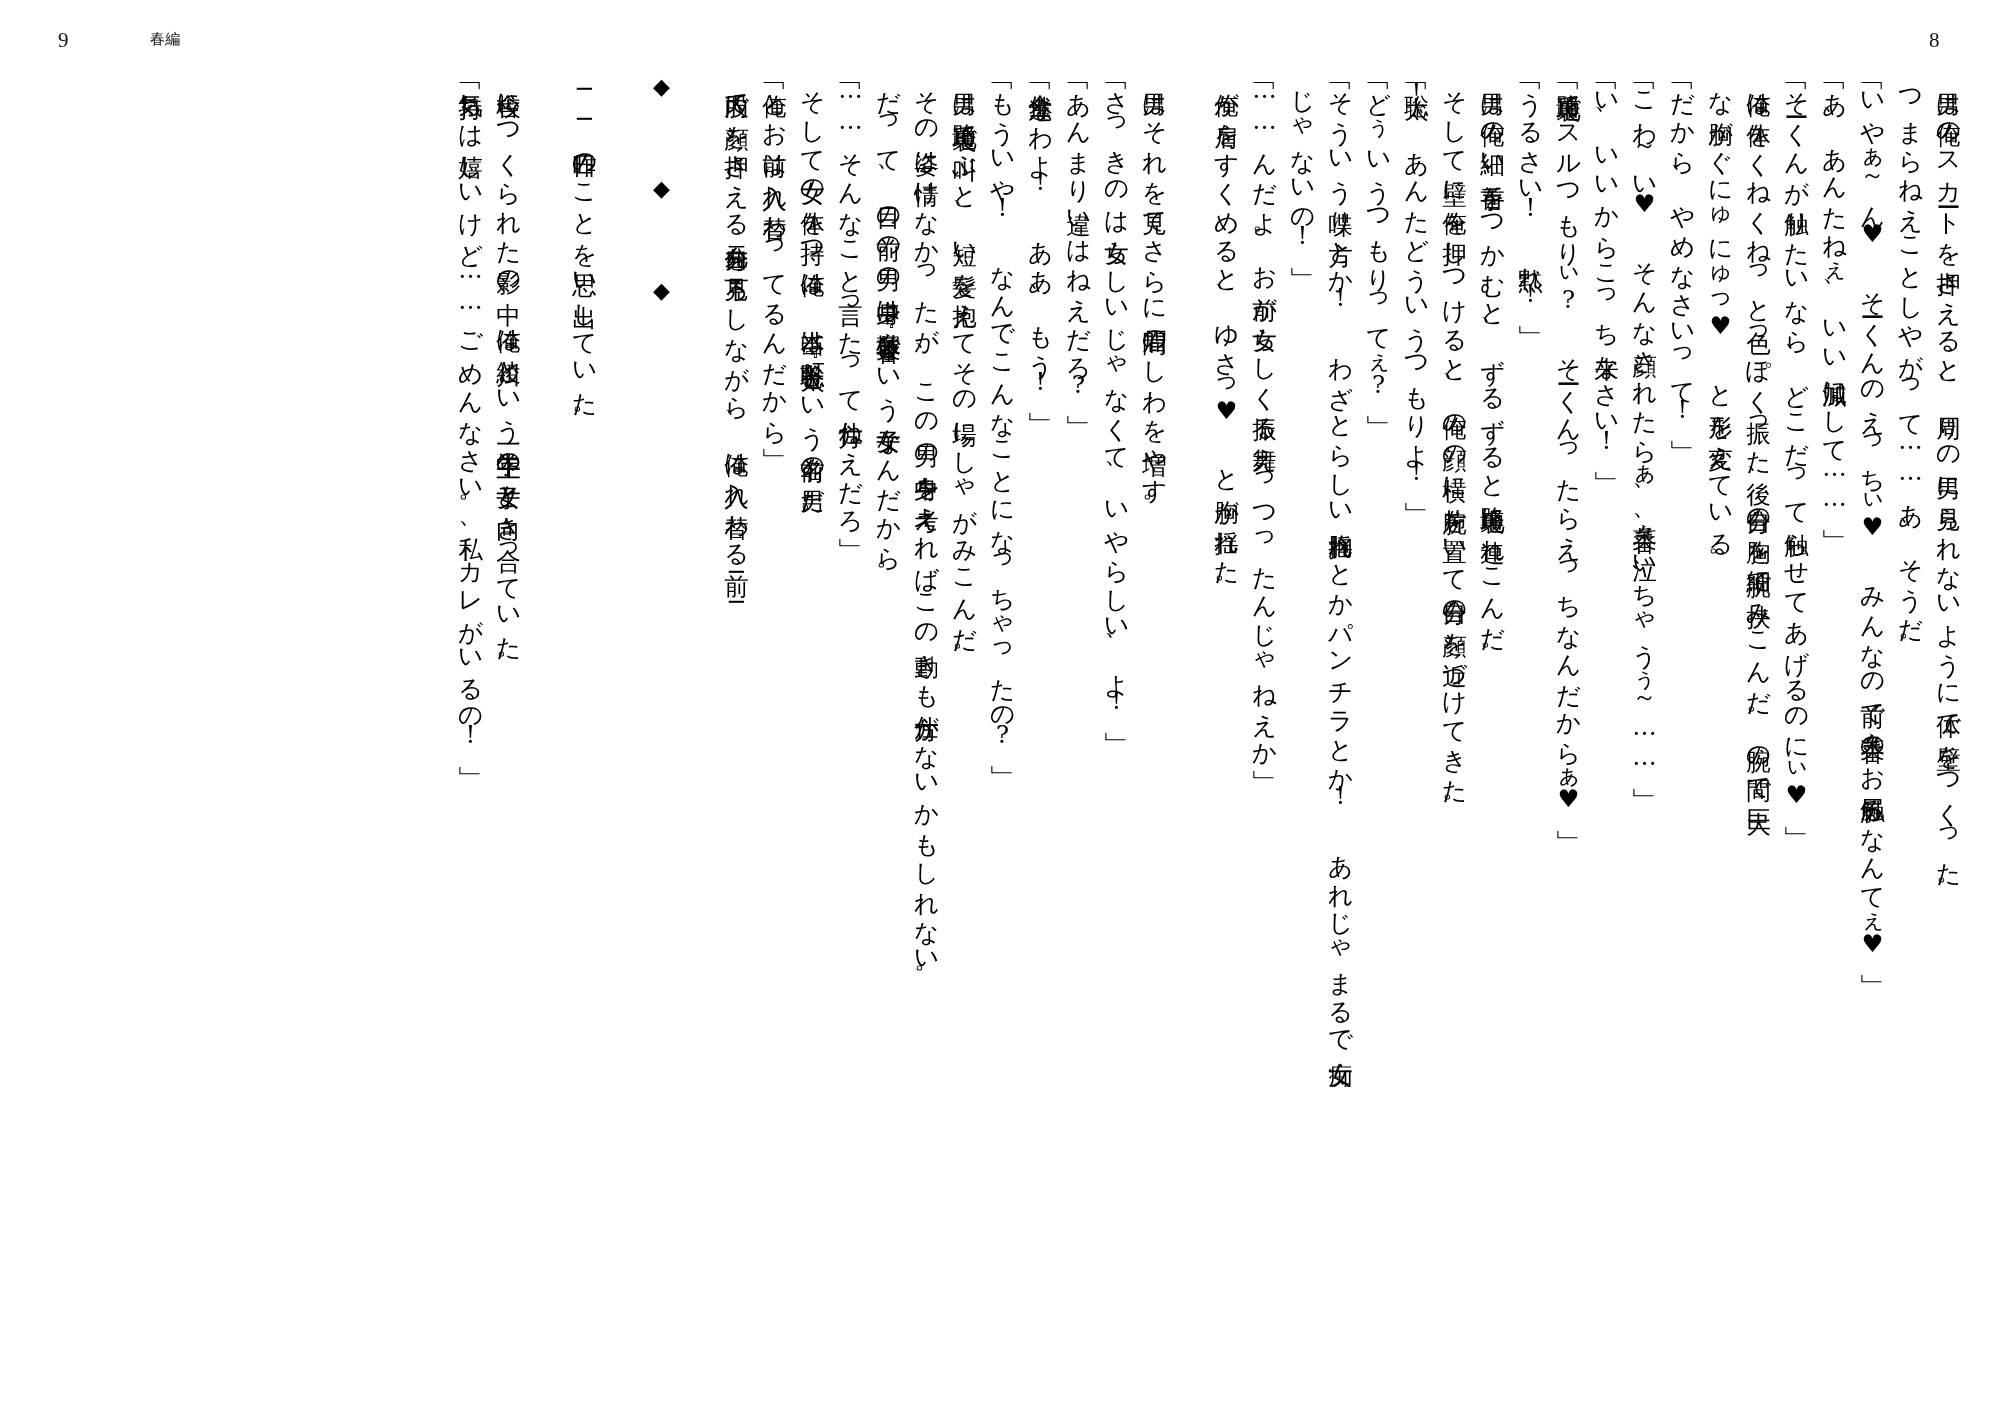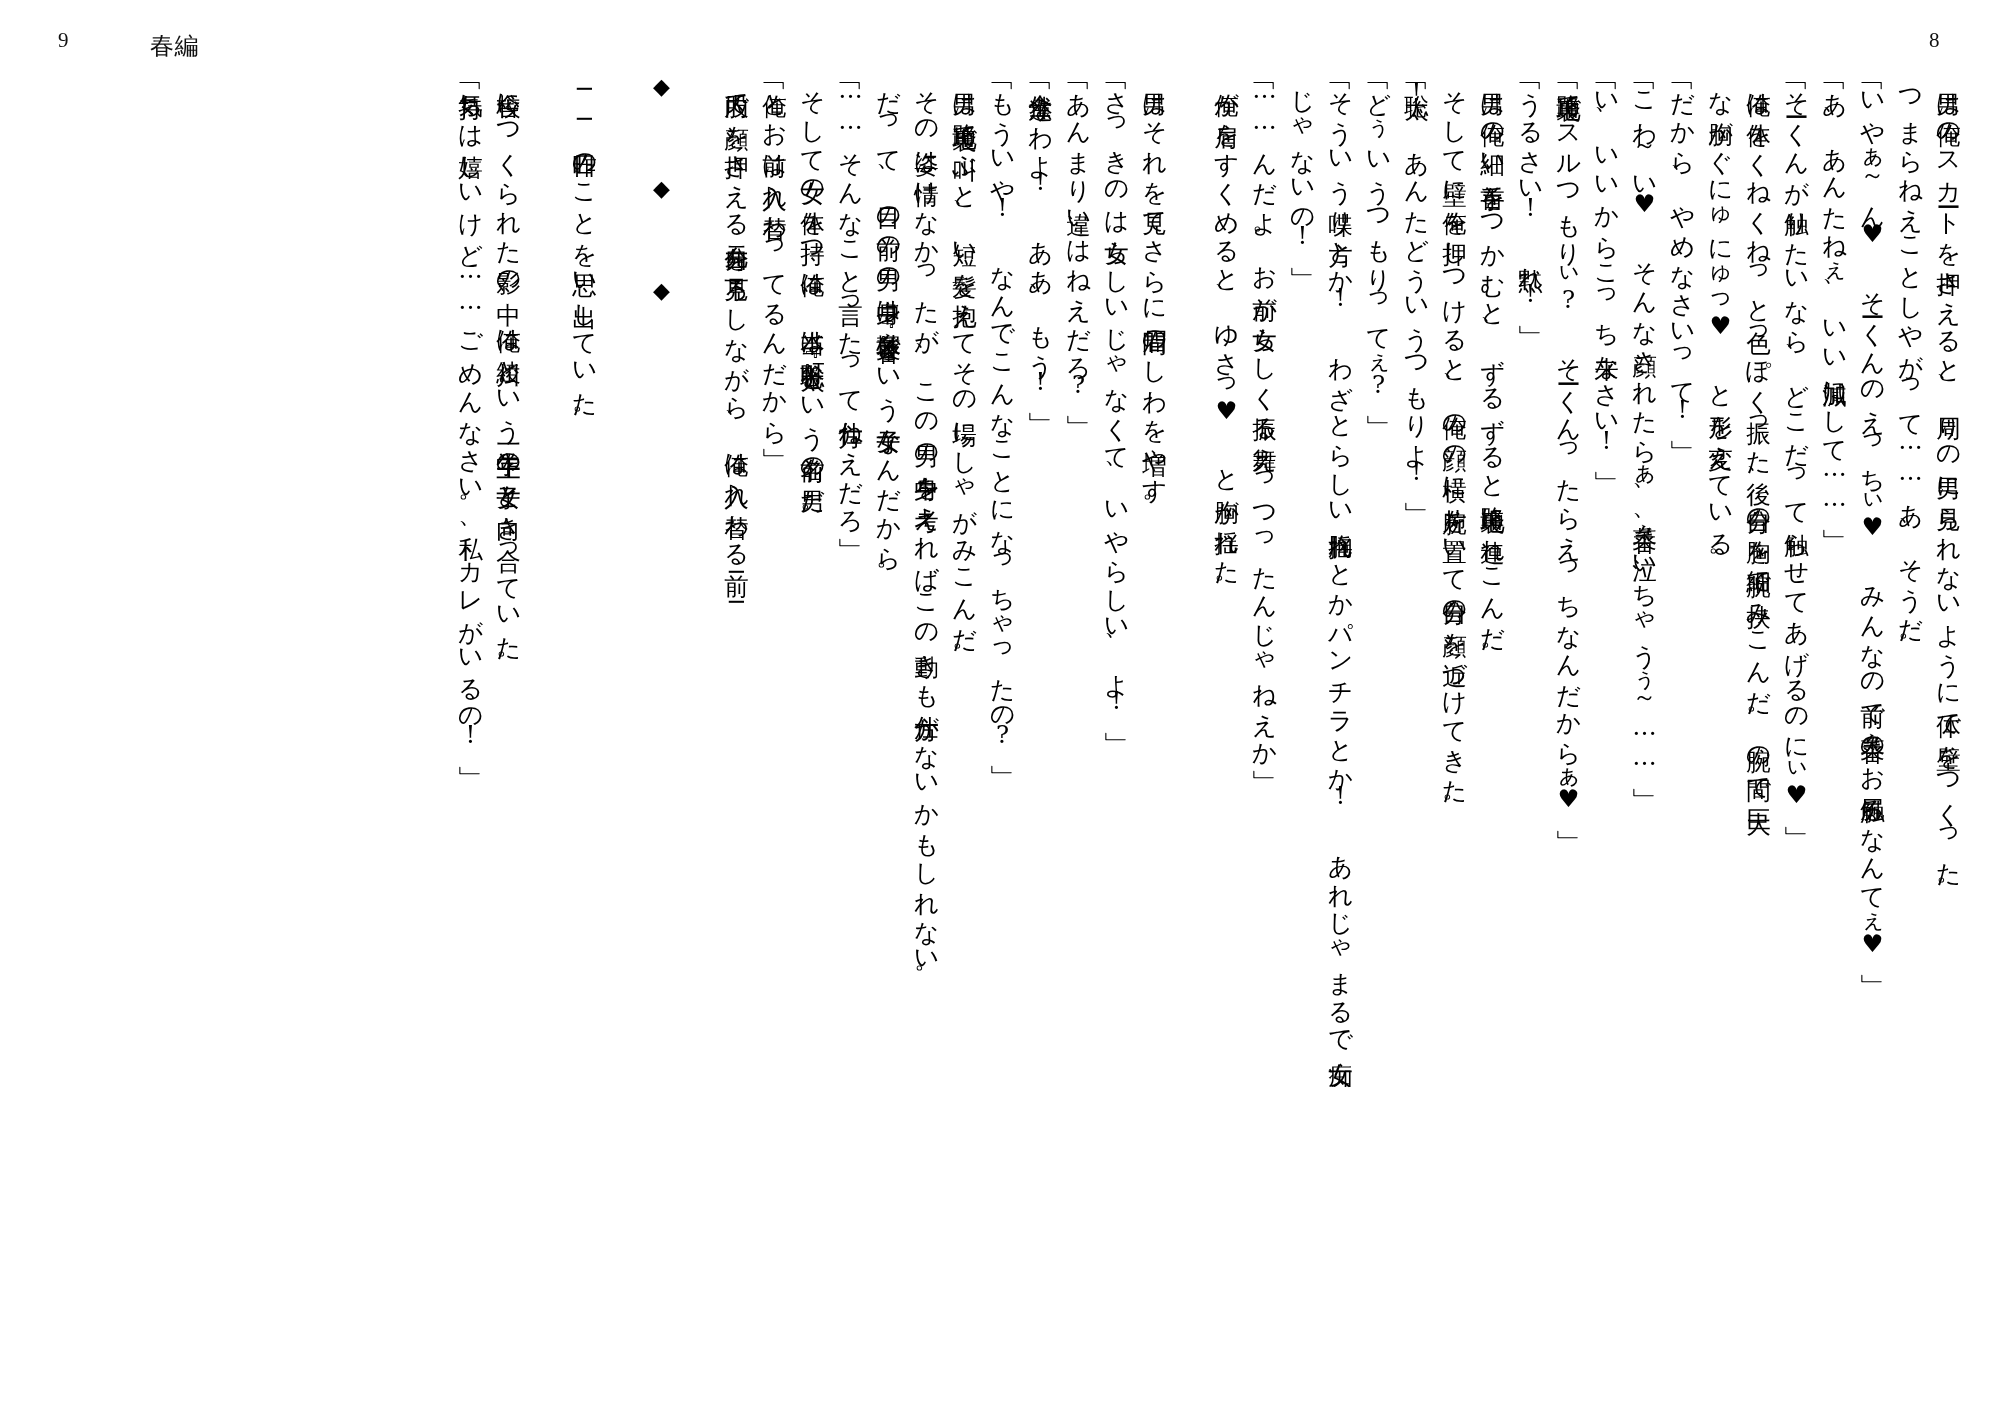--- a/index.html
+++ b/index.html
@@ -21,21 +21,21 @@
 
   
   .hdr {
     position: absolute;
     font-size: 21px;
     letter-spacing: 0.02em;
     color: #111;
     white-space: nowrap;
   }
   #hdr-left-num  { left: 58px;  top: 28px; }
-  #hdr-left-txt  { left: 150px; top: 30px; font-size: 24px; }
+  #hdr-left-txt  { left: 150px; top: 30px; font-size: 15px; }
   #hdr-right-num { right: 60px; top: 28px; }
 
   
   #spread {
     position: absolute;
     top: 74px;
     left: 40px;
     right: 40px;
     height: 1290px;
     display: flex;

